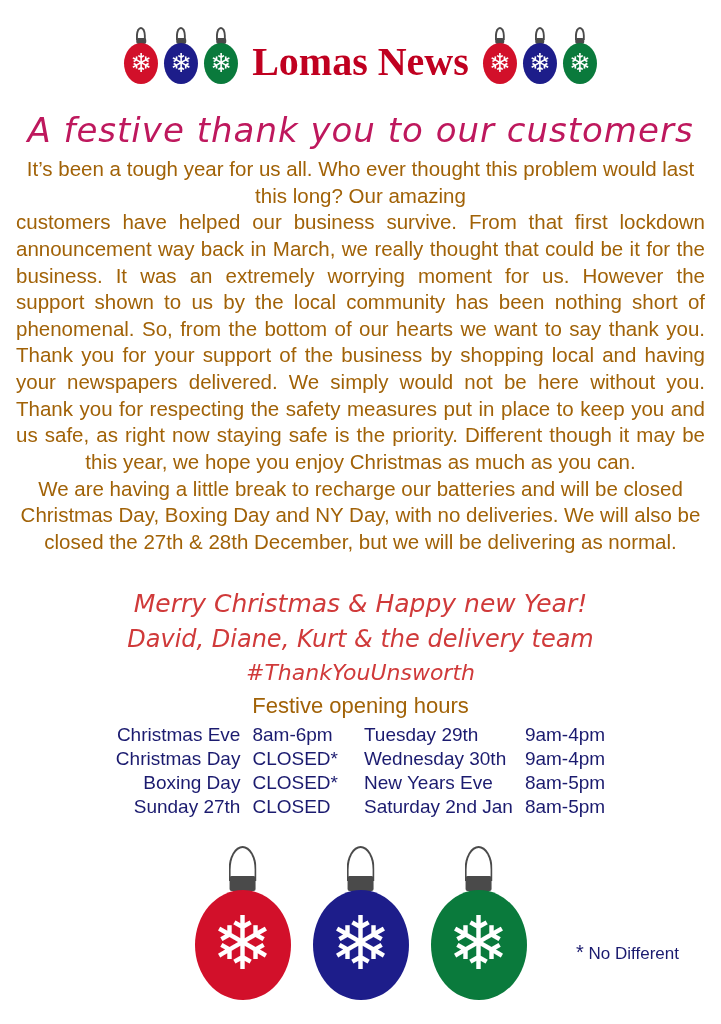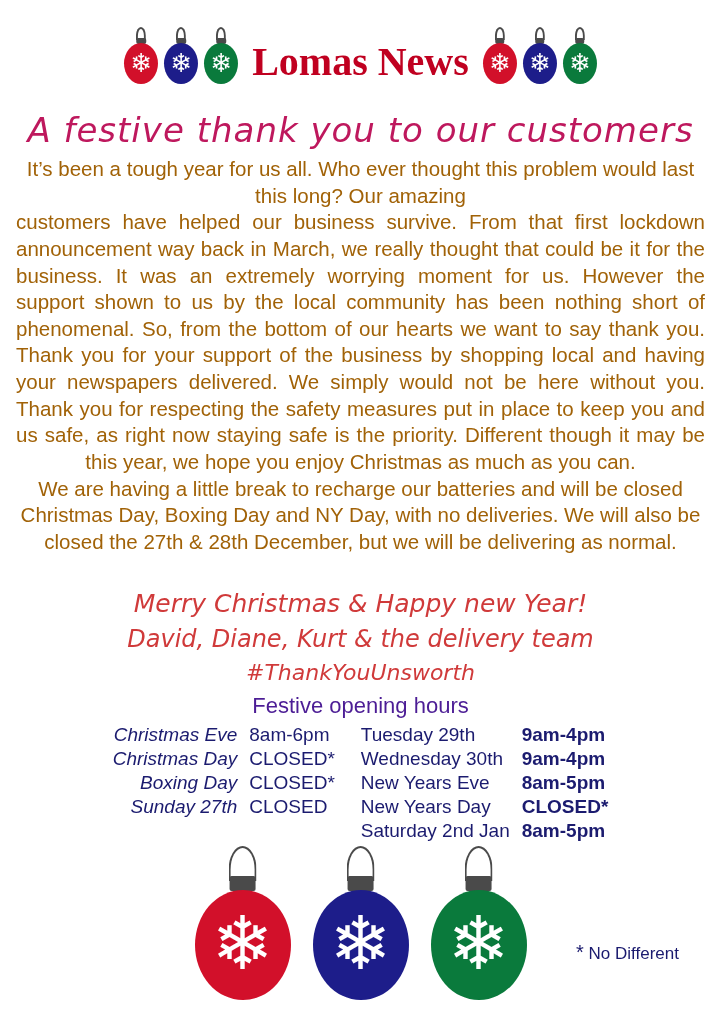--- a/index.html
+++ b/index.html
@@ -135,45 +135,45 @@
     line-height: 1.45;
   }
   .signoff .l1 { font-size: 25px; }
   .signoff .l2 { font-size: 24px; }
   .signoff .l3 { font-size: 22px; }
 
   
   .hours-title {
     text-align: center;
     font-size: 22px;
-    color: #4c1d95;
+    color: #a16207;
     margin-top: 4px;
   }
   .hours-wrap {
     display: flex;
     justify-content: center;
     gap: 26px;
     margin-top: 4px;
     font-size: 19px;
     color: #1b1b6f;
   }
   .hours-col table {
     border-collapse: collapse;
   }
   .hours-col td {
     padding: 1px 0;
     vertical-align: top;
     white-space: nowrap;
     font-size: 19px;
   }
   .hours-col td.day { padding-right: 12px; }
-  .hours-col.left td.day { text-align: right; font-style: italic; }
+  .hours-col.left td.day { text-align: right; }
   .hours-col.left td.val { text-align: left; }
   .hours-col.right td.day { text-align: left; }
-  .hours-col.right td.val { text-align: left; font-weight: bold; }
+  .hours-col.right td.val { text-align: left; }
 
   
   .footer {
     position: absolute;
     left: 0;
     right: 0;
     bottom: 10px;
     height: 150px;
   }
   .footer-baubles {
@@ -298,24 +298,20 @@
         </tr>
         <tr>
           <td class="day">Wednesday 30th</td>
           <td class="val">9am-4pm</td>
         </tr>
         <tr>
           <td class="day">New Years Eve</td>
           <td class="val">8am-5pm</td>
         </tr>
         <tr>
-          <td class="day">New Years Day</td>
-          <td class="val">CLOSED*</td>
-        </tr>
-        <tr>
           <td class="day">Saturday 2nd Jan</td>
           <td class="val">8am-5pm</td>
         </tr>
       </tbody>
         </table>
     </div>
 
   </div>
 
   <div class="footer">

